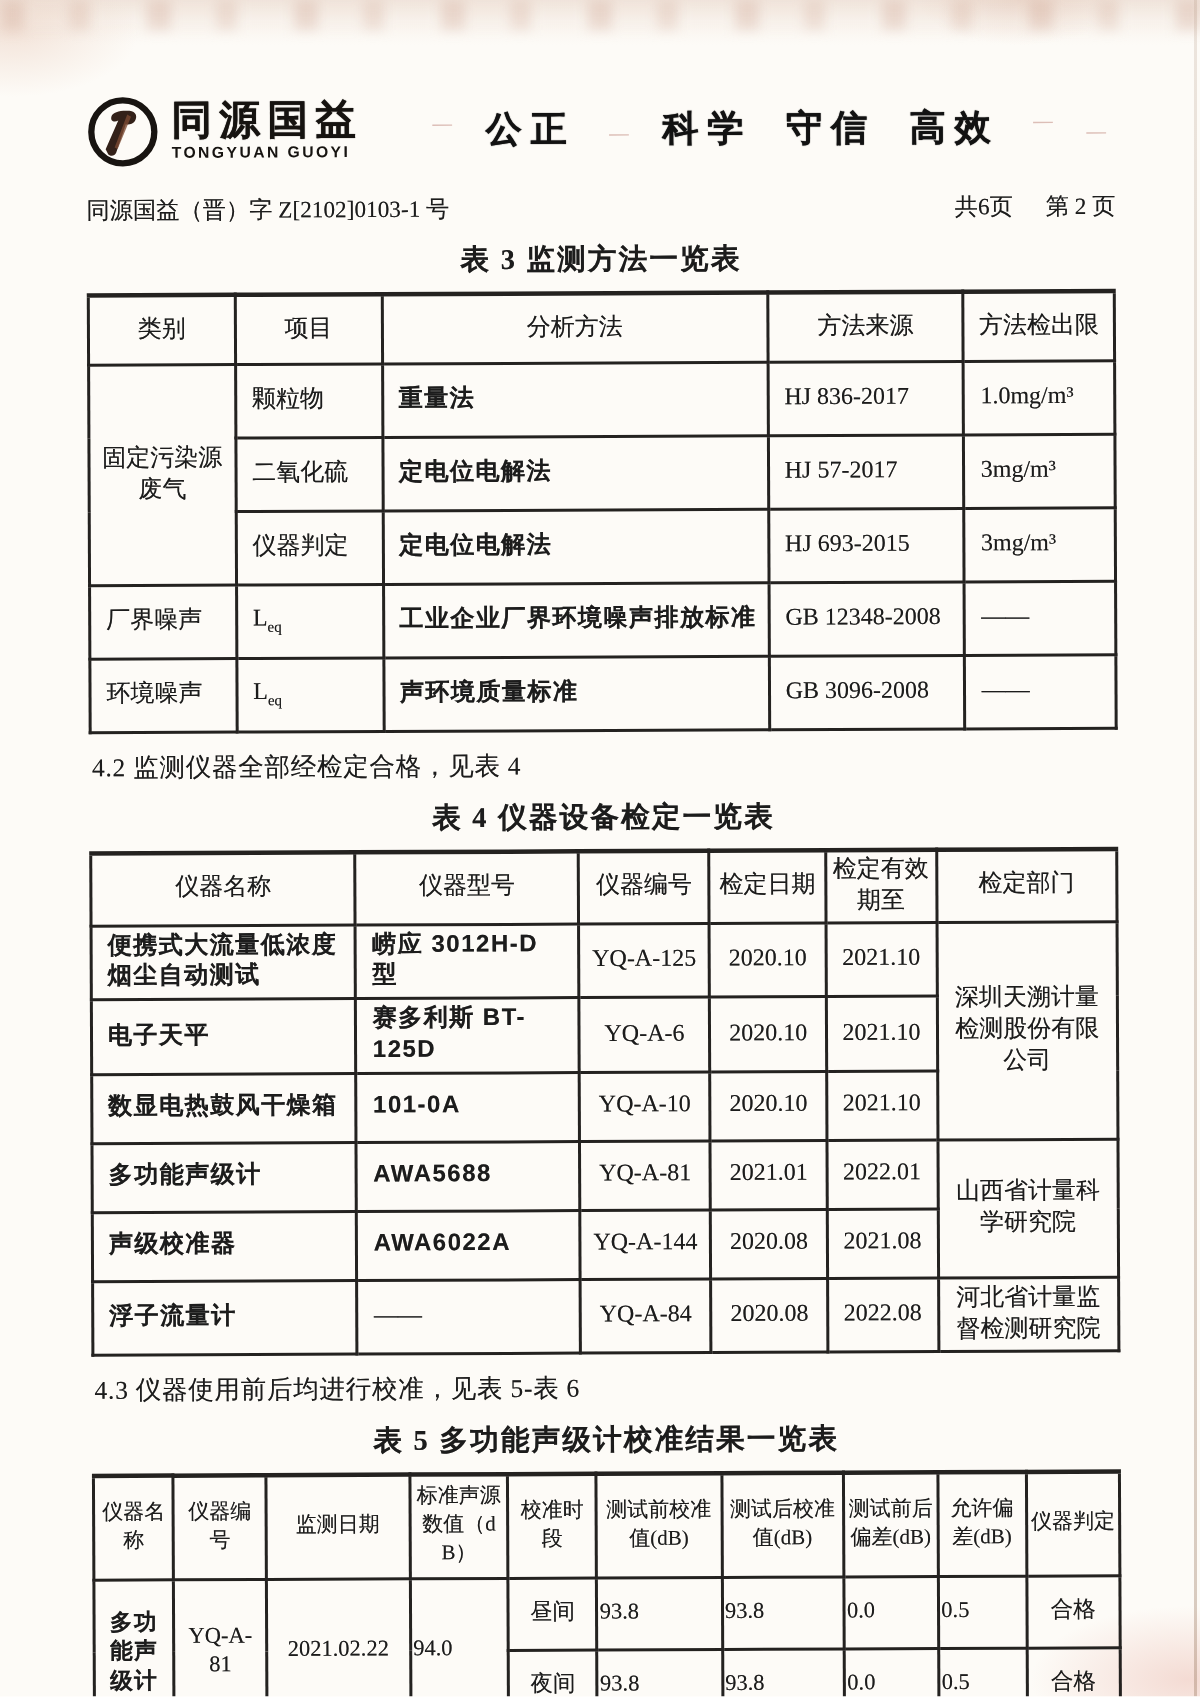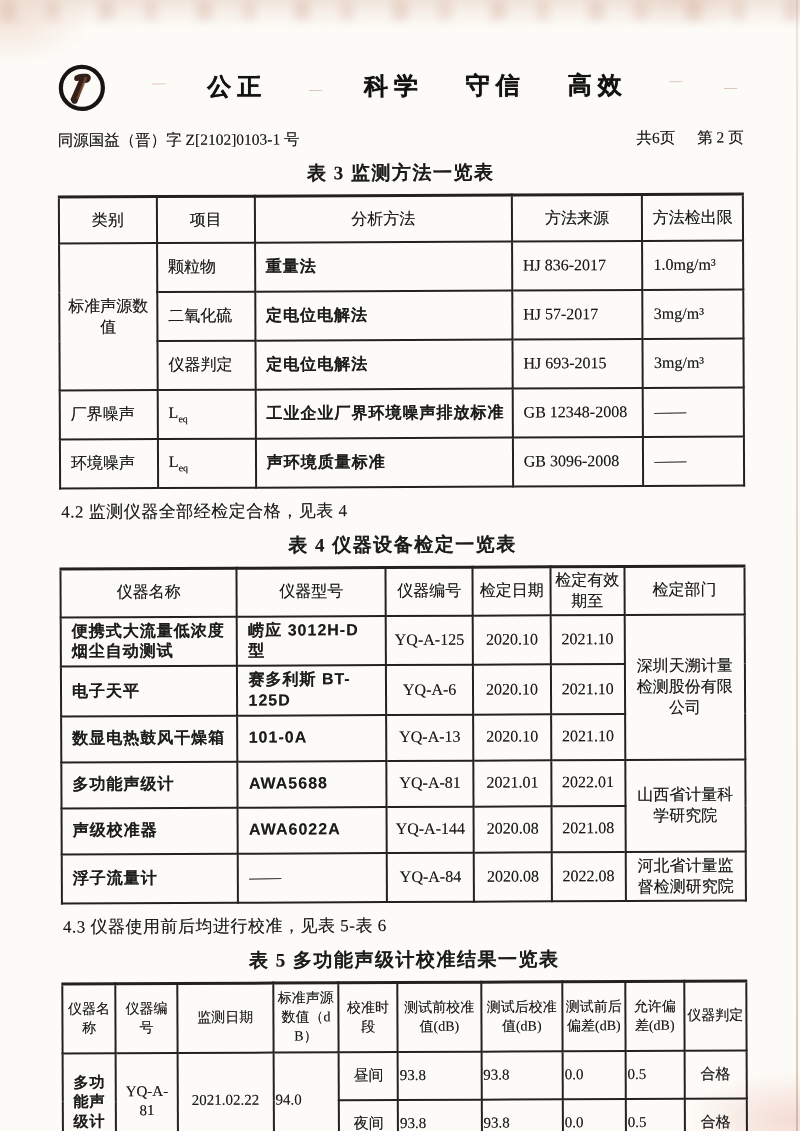--- a/index.html
+++ b/index.html
@@ -111,20 +111,24 @@
 
   <div class="sheet">
 
     <div class="hdr">
       <div class="brand">
         <svg width="49" height="49" viewBox="0 0 49 49">
           <circle cx="24.5" cy="24.5" r="21" fill="none" stroke="#181411" stroke-width="4.2"></circle>
           <path d="M29 10.5 c4.5 0.5 5.5 4 3.5 7 c-1.5 2 -4 2.5 -6 2 L20 38.5 c-1 2.5 -4.5 2.5 -5.5 0.5 l-1.5 -3 L21.5 17 c-3 1.5 -5.5 0 -4.5 -3 c0.8 -2.6 6 -4 12 -3.5 z" fill="#332119"></path>
           <path d="M27.5 13 l-8.5 22 l2 1 l9 -21.5 z" fill="#7a4a32" opacity=".8"></path>
         </svg>
+        <div>
+          <div class="brand-cn">同源国益</div>
+          <div class="brand-en">TONGYUAN GUOYI</div>
+        </div>
       </div>
       <div class="slogans">
         <span class="dash hi">—</span>
         <span class="slogan">公正</span>
         <span class="dash">—</span>
         <span class="slogan">科学</span>
         <span class="slogan">守信</span>
         <span class="slogan">高效</span>
         <span class="dash hi">—</span>
         <span class="dash">—</span>
@@ -150,21 +154,21 @@
       </colgroup>
       <tbody>
           <tr>
         <th>类别</th>
         <th>项目</th>
         <th>分析方法</th>
         <th>方法来源</th>
         <th>方法检出限</th>
       </tr>
       <tr>
-        <td rowspan="3">标准声源数值</td>
+        <td rowspan="3">固定污染源废气</td>
         <td class="l">颗粒物</td>
         <td class="l hei">重量法</td>
         <td class="l">HJ 836-2017</td>
         <td class="l">1.0mg/m³</td>
       </tr>
       <tr>
         <td class="l">二氧化硫</td>
         <td class="l hei">定电位电解法</td>
         <td class="l">HJ 57-2017</td>
         <td class="l">3mg/m³</td>
@@ -224,21 +228,21 @@
       <tr>
         <td class="l hei">电子天平</td>
         <td class="l hei">赛多利斯 BT-125D</td>
         <td>YQ-A-6</td>
         <td>2020.10</td>
         <td>2021.10</td>
       </tr>
       <tr>
         <td class="l hei">数显电热鼓风干燥箱</td>
         <td class="l hei">101-0A</td>
-        <td>YQ-A-13</td>
+        <td>YQ-A-10</td>
         <td>2020.10</td>
         <td>2021.10</td>
       </tr>
       <tr>
         <td class="l hei">多功能声级计</td>
         <td class="l hei">AWA5688</td>
         <td>YQ-A-81</td>
         <td>2021.01</td>
         <td>2022.01</td>
         <td rowspan="2">山西省计量科学研究院</td>

